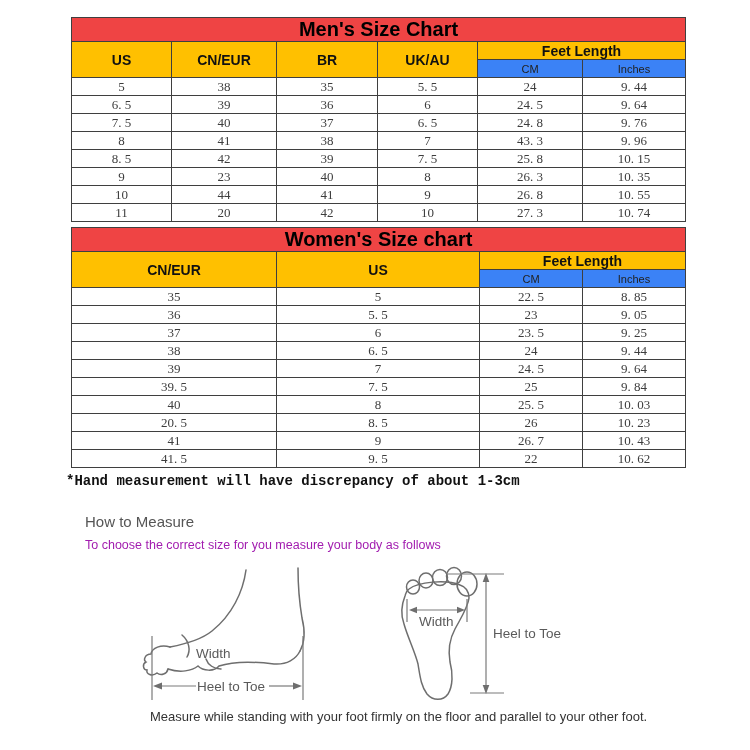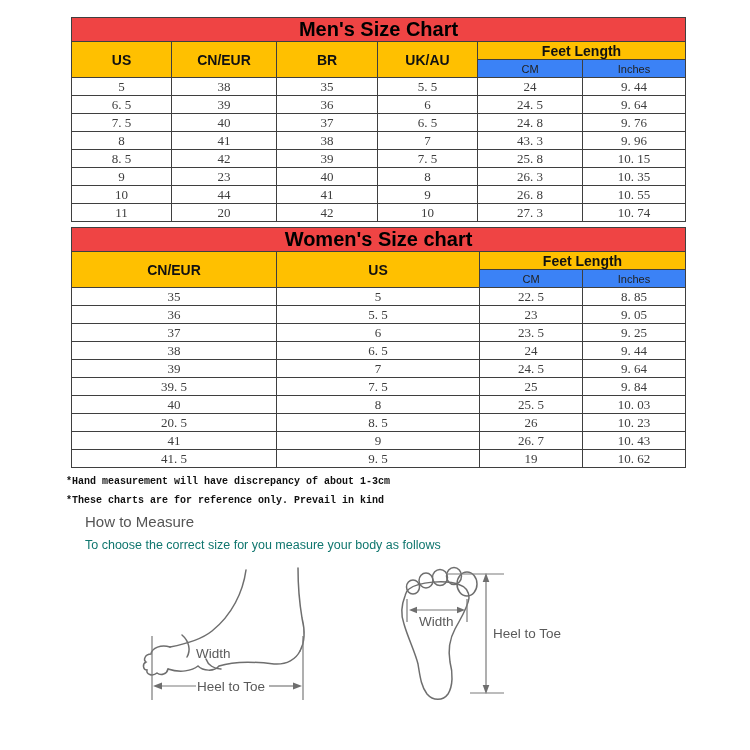--- a/index.html
+++ b/index.html
@@ -14,24 +14,24 @@
   #mens-table{top:17px;width:615px;}
   #womens-table{top:227px;width:615px;}
 
   tr.title-row th{background:#ef4444;font-size:20px;font-weight:bold;color:#000;height:23px;}
   tr.head-row th{background:#FFC000;font-weight:bold;font-size:14px;color:#111;}
   tr.head-row th.feet-th{height:17px;}
   tr.subhead-row th{background:#3b82f6;font-weight:normal;font-size:11px;color:#222;height:17px;}
   tbody.data-rows td{font-family:"Liberation Serif",serif;font-size:13px;color:#3d3d3d;height:17px;}
 
   .notes{position:absolute;left:66px;top:472px;
-         font-family:"Liberation Mono",monospace;font-weight:bold;font-size:10px;
+         font-family:"Liberation Mono",monospace;font-weight:bold;font-size:14px;
          color:#111;line-height:19px;letter-spacing:0px;}
   .measure-heading{position:absolute;left:85px;top:513px;font-size:15px;color:#555;}
-  .measure-subtitle{position:absolute;left:85px;top:538px;font-size:12.5px;color:#0f766e;}
+  .measure-subtitle{position:absolute;left:85px;top:538px;font-size:12.5px;color:#a21caf;}
 
   .svg-left{position:absolute;left:130px;top:558px;}
   .svg-right{position:absolute;left:390px;top:552px;}
   .caption{position:absolute;left:150px;top:709px;width:530px;font-size:13px;color:#333;}
 
   svg .ln{stroke:#6e6e6e;stroke-width:1.5;fill:none;stroke-linecap:round;}
   svg .thin{stroke:#7a7a7a;stroke-width:1.2;fill:none;}
   svg .ah{fill:#6e6e6e;stroke:none;}
   svg text{font-family:"Liberation Sans",sans-serif;font-size:13.5px;fill:#5a5a5a;}
 </style>
@@ -205,29 +205,28 @@
         </tr>
         <tr>
           <td>41</td>
           <td>9</td>
           <td>26. 7</td>
           <td>10. 43</td>
         </tr>
         <tr>
           <td>41. 5</td>
           <td>9. 5</td>
-          <td>19</td>
+          <td>22</td>
           <td>10. 62</td>
         </tr>
       </tbody>
   </table>
 
   <div class="notes">
     <div>*Hand measurement will have discrepancy of about 1-3cm</div>
-    <div>*These charts are for reference only. Prevail in kind</div>
   </div>
 
   <div class="measure-heading">How to Measure</div>
   <div class="measure-subtitle">To choose the correct size for you measure your body as follows</div>
 
   <svg class="svg-left" width="260" height="150" viewBox="0 0 260 150">
     <path class="ln" d="M116,12 C113,34 102,57 82,73 C72,81 56,86 40,89"></path>
     <path class="ln" d="M40,89 C31,86 22,90 21,96 C15,96 13,102 16,104 C12,106 13,112 17,112 C16,116 22,119 27,115 C31,118 37,116 38,111"></path>
     <path class="ln" d="M38,111 C50,115 62,113 68,108 C73,113 84,114 89,108 C104,103 128,104 144,106 C157,107 166,101 170,93"></path>
     <path class="ln" d="M170,93 C175,84 175,72 172,60 C169,42 168,25 168,10"></path>
@@ -257,14 +256,15 @@
     <polygon class="ah" points="75,58 67,54.8 67,61.2"></polygon>
     <line class="thin" x1="58" y1="22" x2="114" y2="22"></line>
     <line class="thin" x1="80" y1="141" x2="114" y2="141"></line>
     <line class="thin" x1="96" y1="25" x2="96" y2="138"></line>
     <polygon class="ah" points="96,21 92.7,30 99.3,30"></polygon>
     <polygon class="ah" points="96,142 92.7,133 99.3,133"></polygon>
     <text x="29" y="74">Width</text>
     <text x="103" y="86">Heel to Toe</text>
   </svg>
 
+  <div class="caption">Measure while standing with your foot firmly on the floor and parallel to your other foot.</div>
 
 </div>
 
 </body></html>

